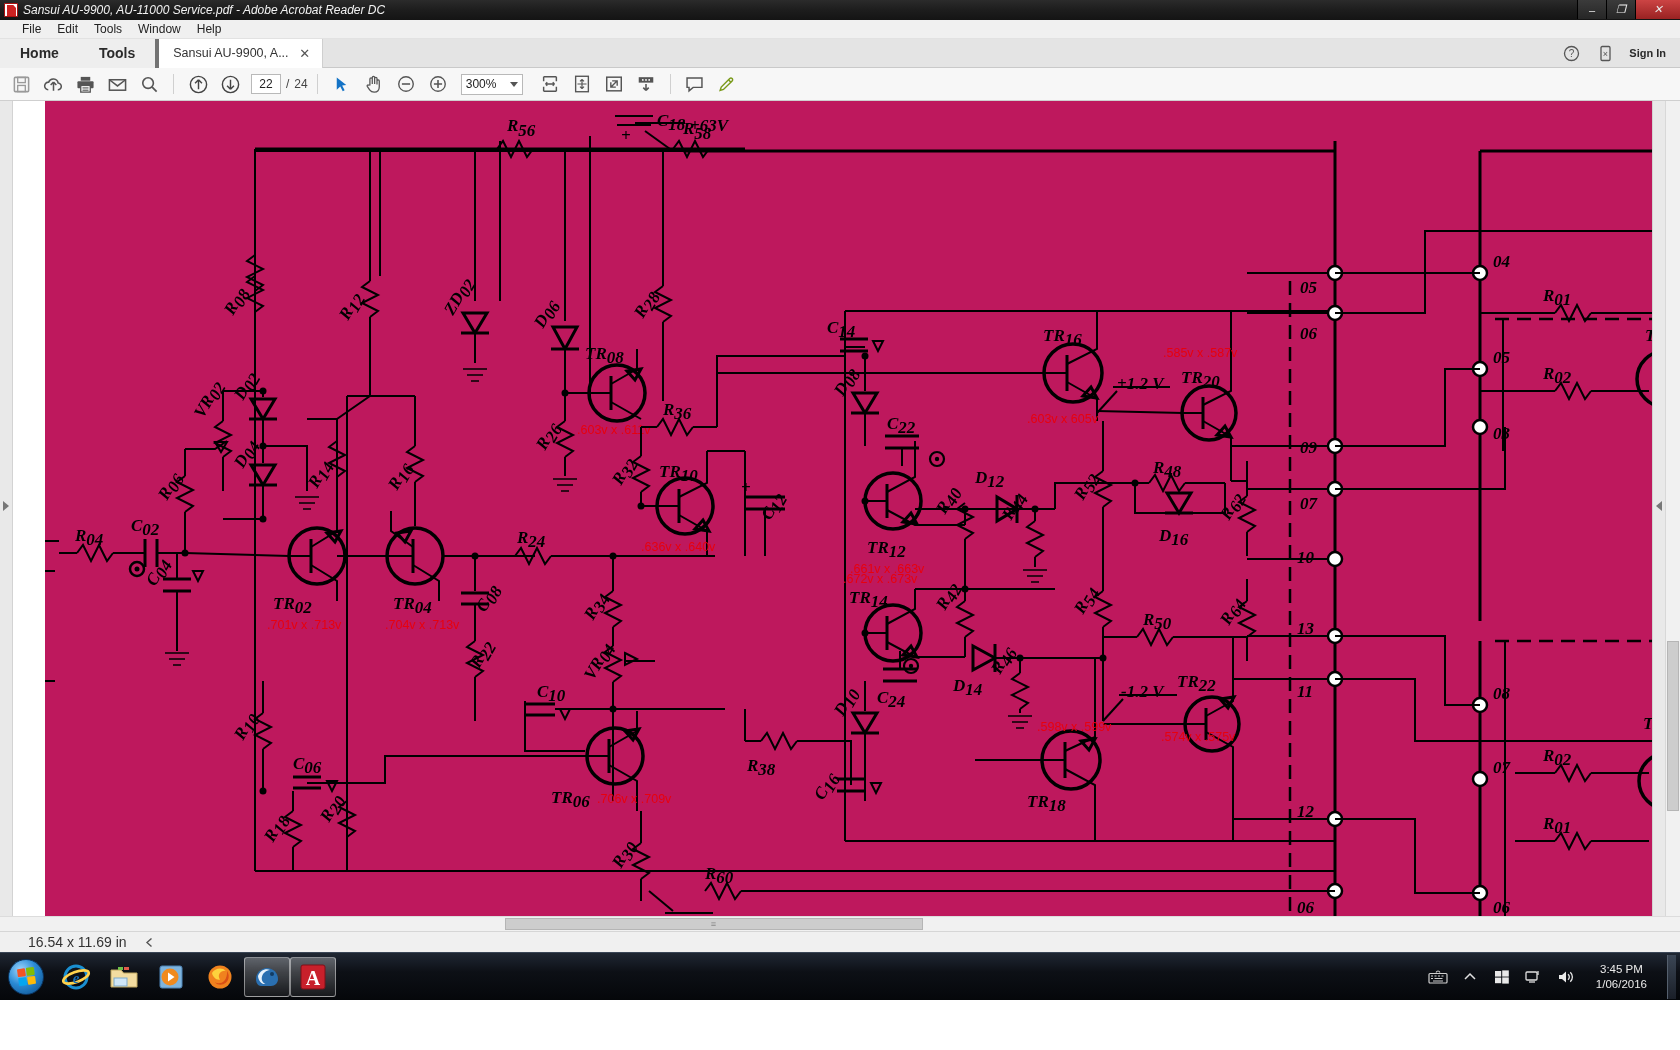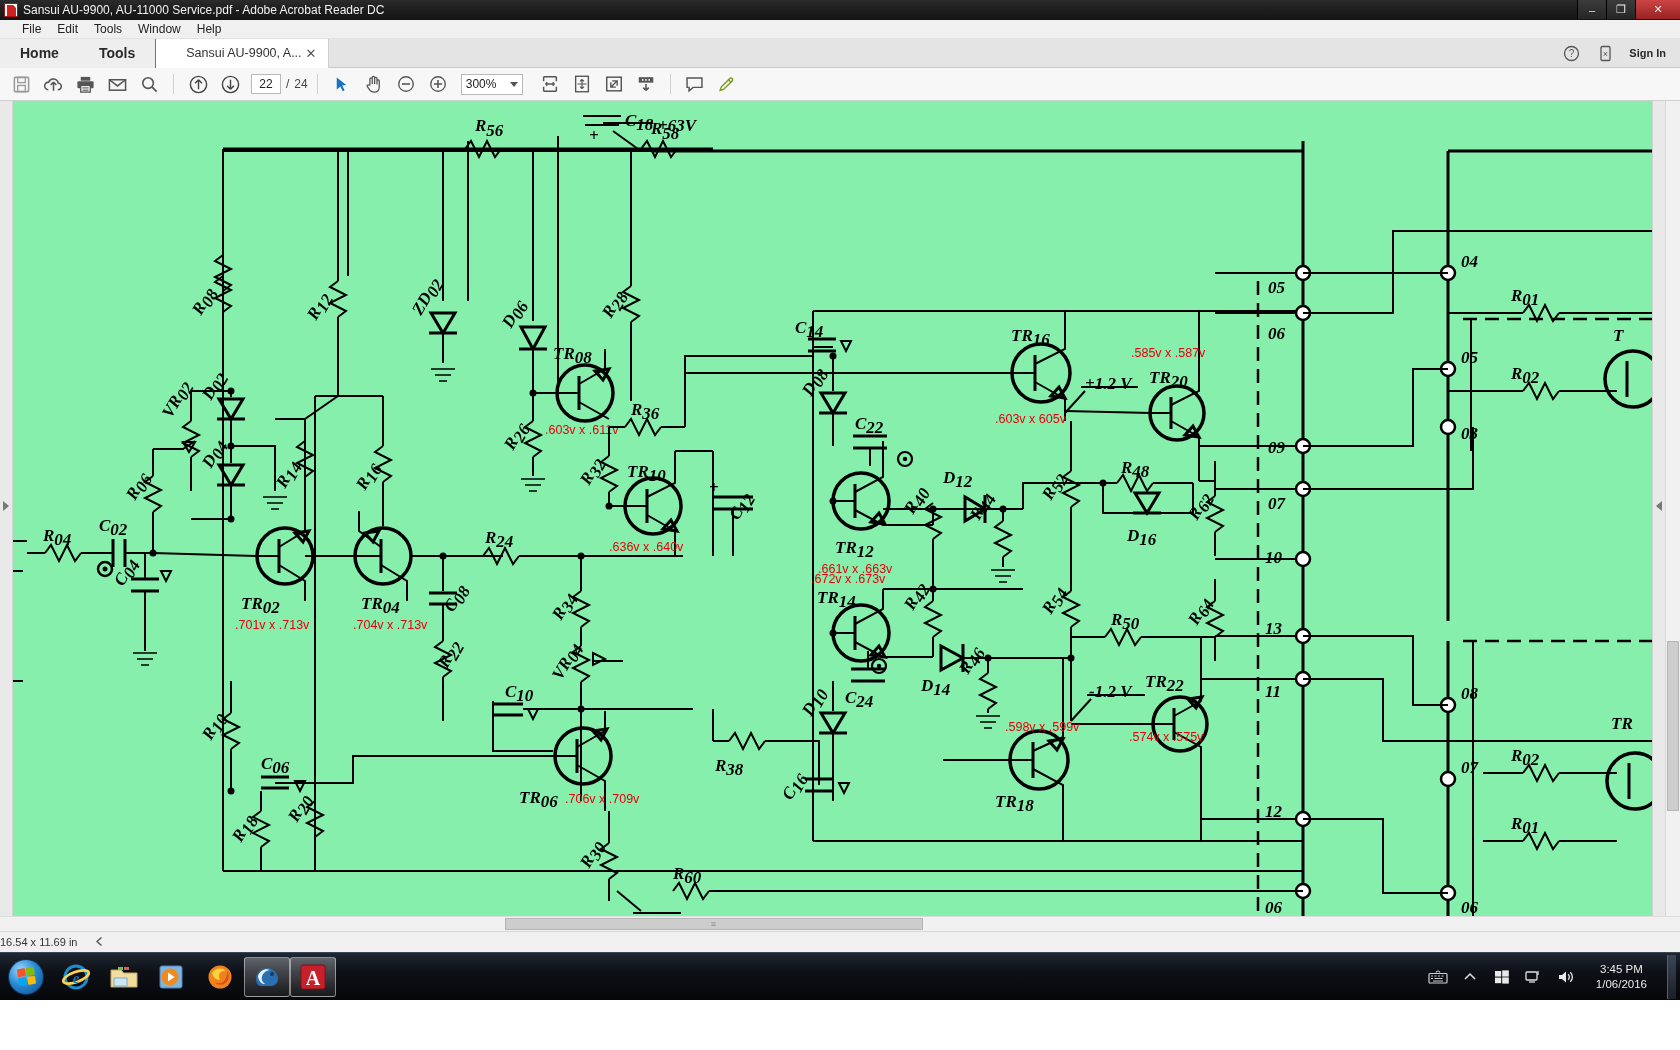--- a/index.html
+++ b/index.html
@@ -13,20 +13,21 @@
   }
 
   
   .titlebar {
     height: 20px;
     background: linear-gradient(to bottom, #2b2b2b 0%, #1d1d1d 50%, #141414 100%);
     display: flex; align-items: center;
     color: #f2f2f2;
     font-size: 12px;
     position: relative;
+    font-style: italic;
   }
   .titlebar .appicon {
     width: 14px; height: 14px; margin: 0 5px 0 4px;
     background: #fff; border: 1px solid #aa1111; border-radius: 1px;
     position: relative; flex: none;
   }
   .titlebar .appicon::after {
     content: "";
     position: absolute; left: 2px; top: 1px;
     width: 9px; height: 11px;
@@ -64,23 +65,23 @@
   }
   .homebtn, .toolsbtn {
     height: 29px; padding: 0 20px;
     display: flex; align-items: center;
     font-size: 14px; color: #2a2a2a; font-weight: bold;
     background: #eeeeee;
   }
   .doctab {
     height: 29px; min-width: 168px; max-width: 200px;
     background: #ffffff;
-    border-left: 1px solid #737373; border-right: 1px solid #cfcfcf;
+    border-left: 4px solid #737373; border-right: 1px solid #cfcfcf;
     display: flex; align-items: center; justify-content: space-between;
-    padding: 0 8px 0 30px;
+    padding: 0 8px 0 14px;
     font-size: 12.5px; color: #333;
   }
   .doctab .tablabel { white-space: nowrap; overflow: hidden; text-overflow: ellipsis; }
   .doctab .tabclose { font-size: 13px; color: #555; padding: 0 4px; }
   .tabstrip .spacer { flex: 1; }
   .tabstrip .right { display: flex; align-items: center; height: 29px; padding-right: 14px; gap: 14px; }
   .signin { font-size: 11px; font-weight: bold; color: #2a2a2a; }
 
   .icbtn { width: 20px; height: 20px; display: inline-flex; align-items: center; justify-content: center; }
 
@@ -133,36 +134,36 @@
   .rightrail {
     width: 13px; background: #e9e9e9; border-left: 1px solid #d3d3d3;
     position: relative; flex: none;
   }
   .rightrail .arrow {
     position: absolute; right: 3px; top: 400px;
     width: 0; height: 0;
     border-top: 5px solid transparent; border-bottom: 5px solid transparent;
     border-right: 6px solid #777;
   }
-  .canvaswrap { flex: 1; position: relative; background: #86efac; overflow: hidden; }
+  .canvaswrap { flex: 1; position: relative; background: #be185d; overflow: hidden; margin-left: 32px; }
   .vscroll {
     width: 15px; background: #f1f1f1; border-left: 1px solid #d8d8d8;
     position: relative; flex: none;
   }
   .vthumb {
     position: absolute; left: 1px; width: 12px; height: 170px; top: 540px;
     background: #cdcdcd; border: 1px solid #b5b5b5;
   }
 
   
   .statusbar {
     height: 21px; background: #f0f0f0; border-top: 1px solid #d6d6d6;
     display: flex; align-items: center;
-    font-size: 11px; color: #333;
-    gap: 18px;
+    font-size: 14px; color: #333;
+    padding-left: 28px; gap: 18px;
   }
   .hscrollbar {
     height: 15px; background: #f1f1f1; border-top: 1px solid #dcdcdc;
     position: relative;
   }
   .hthumb {
     position: absolute; top: 1px; left: 505px; width: 418px; height: 12px;
     background: #cdcdcd; border: 1px solid #b5b5b5;
     display: flex; align-items: center; justify-content: center;
     font-size: 9px; color: #888; letter-spacing: 1px;

